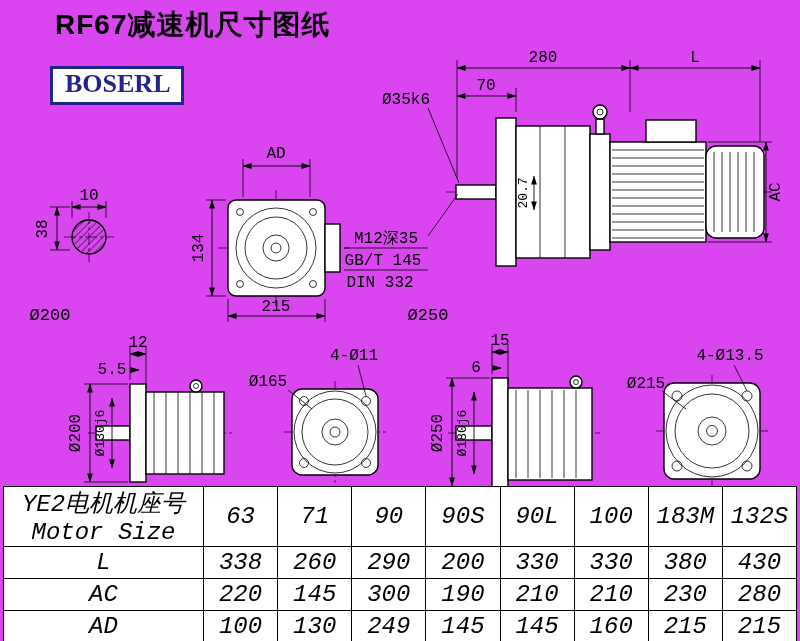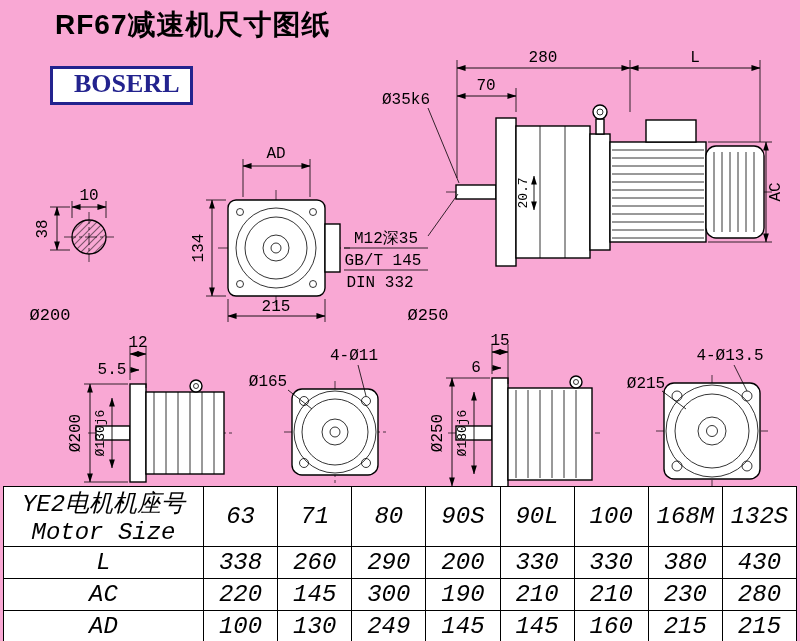--- a/index.html
+++ b/index.html
@@ -1,22 +1,22 @@
 <!DOCTYPE html>
 <html><head>
 <meta charset="utf-8">
 <style>
   html,body { margin:0; padding:0; background:#fff; }
-  .canvas { position:relative; width:800px; height:641px; background:#f9a8d4;
+  .canvas { position:relative; width:800px; height:641px; background:#d946ef;
             font-family:"Liberation Sans", sans-serif; overflow:hidden; color:#000; }
   .title { position:absolute; left:55px; top:6px; font-size:28px; font-weight:bold;
            letter-spacing:1px; color:#000; }
   .brand { position:absolute; left:50px; top:66px; border:3px solid #23238e;
            color:#23238e; font-family:"Liberation Serif", serif; font-size:26px;
-           font-weight:bold; padding:0 10px 3px 21px; line-height:1.15; background:#fff; }
+           font-weight:bold; padding:0 10px 3px 12px; line-height:1.15; background:#fff; }
   .drawing { position:absolute; left:0; top:0; }
 
   
   .b  { fill:#fff; stroke:#000; stroke-width:1.4; }
   .t  { fill:none; stroke:#000; stroke-width:0.8; }
   .e  { fill:none; stroke:#000; stroke-width:0.8; }
   .c  { fill:none; stroke:#000; stroke-width:0.7; stroke-dasharray:12 3 3 3; }
   .d  { fill:none; stroke:#000; stroke-width:0.9;
         marker-start:url(#arr); marker-end:url(#arr); }
   .dm { fill:none; stroke:#000; stroke-width:0.9; marker-end:url(#arr); }
@@ -252,25 +252,25 @@
         <col span="8">
       </colgroup>
     <tbody>
       <tr class="hdr">
         <th>
           <div>YE2电机机座号</div>
           <div>Motor Size</div>
         </th>
         <td>63</td>
         <td>71</td>
-        <td>80</td>
+        <td>90</td>
         <td>90S</td>
         <td>90L</td>
         <td>100</td>
-        <td>168M</td>
+        <td>183M</td>
         <td>132S</td>
       </tr>
       <tr>
         <th>L</th>
         <td>338</td>
         <td>260</td>
         <td>290</td>
         <td>200</td>
         <td>330</td>
         <td>330</td>

